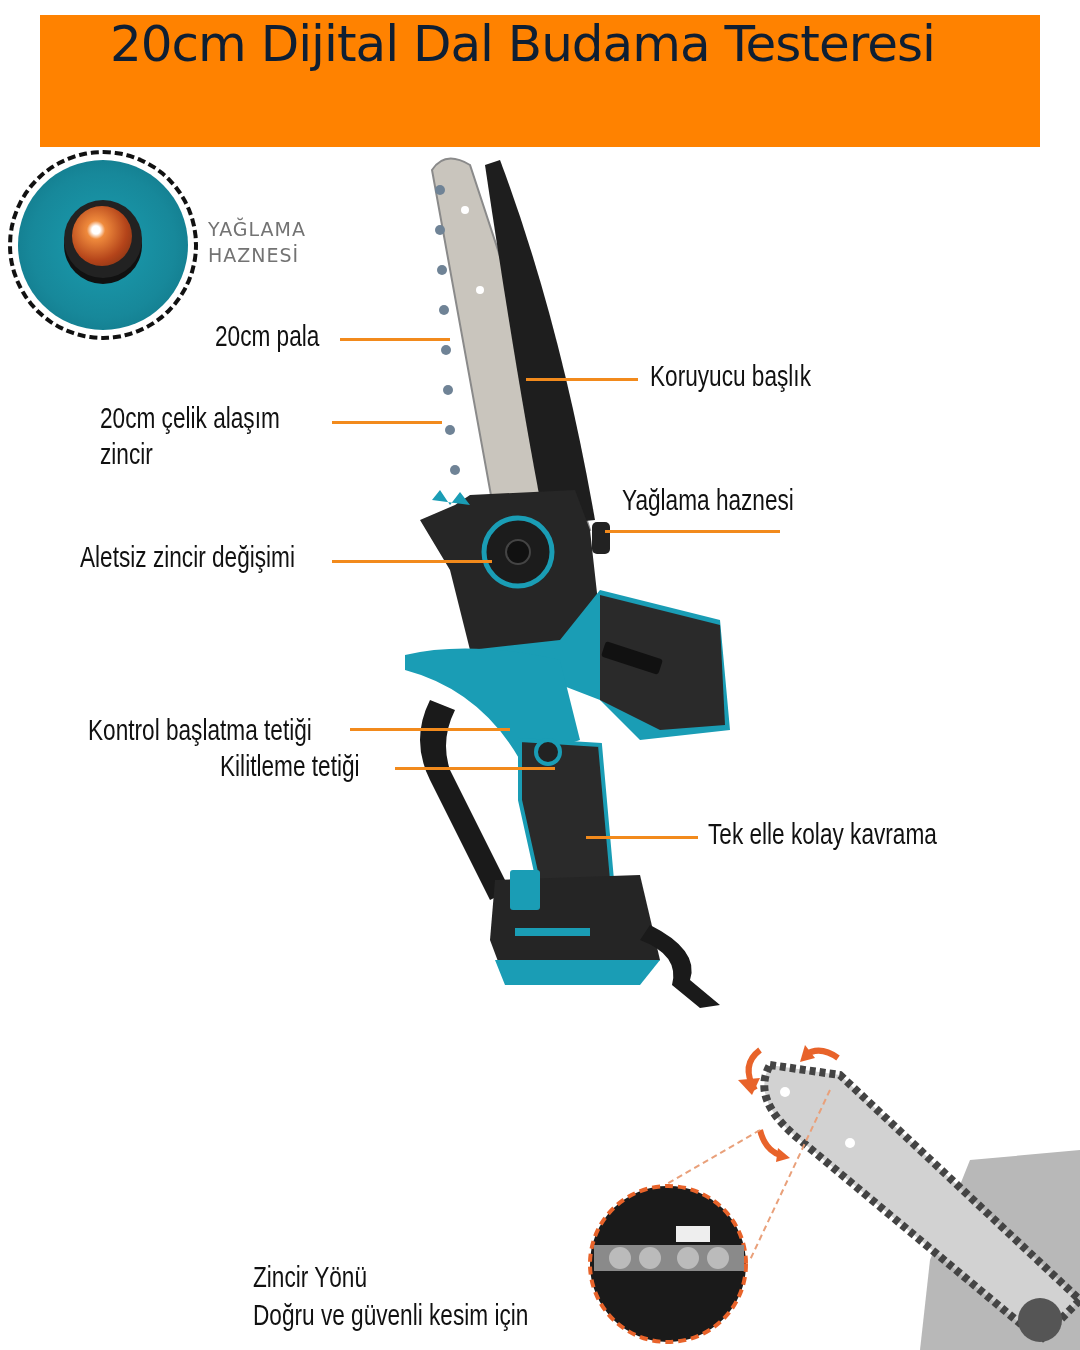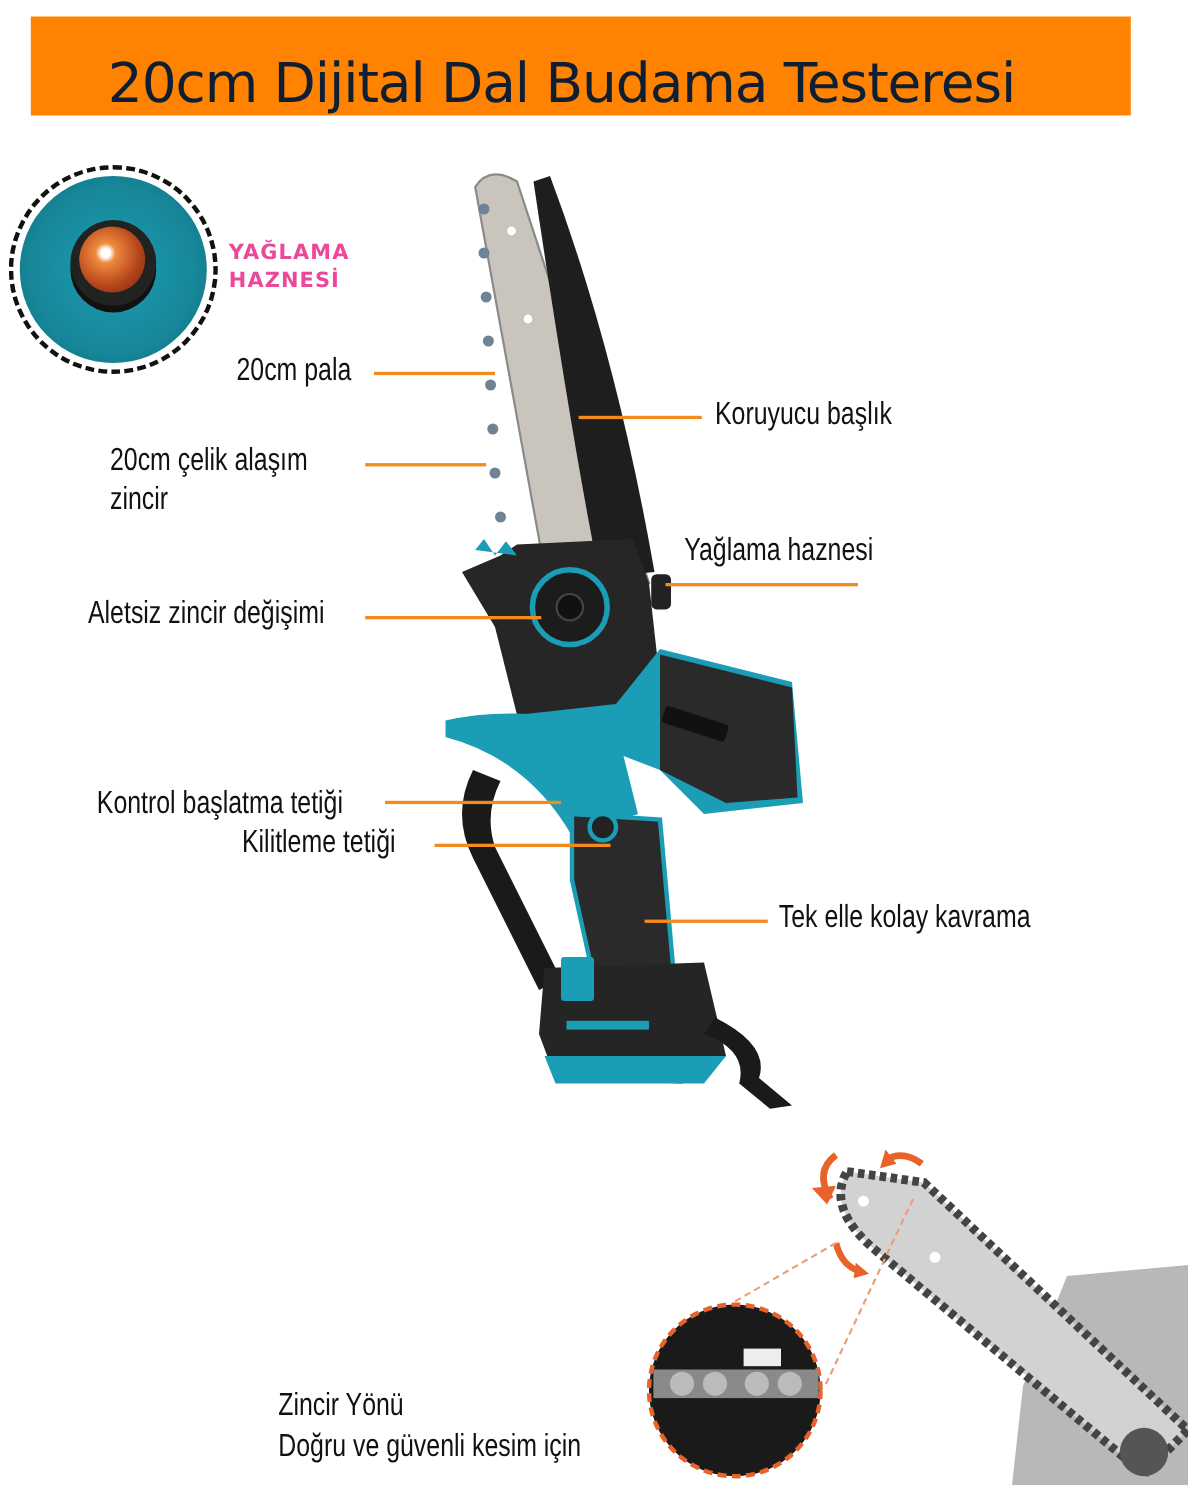--- a/index.html
+++ b/index.html
@@ -1,25 +1,25 @@
 <!DOCTYPE html>
 <html><head>
 <meta charset="utf-8">
 <style>
   html,body{margin:0;padding:0;background:#fff;}
   body{width:1080px;height:1350px;position:relative;overflow:hidden;font-family:"Liberation Sans",sans-serif;}
-  .banner{position:absolute;left:28px;top:15px;width:1000px;height:90px;background:#ff8200;display:flex;align-items:flex-end;}
+  .banner{position:absolute;left:40px;top:15px;width:1000px;height:132px;background:#ff8200;display:flex;align-items:flex-start;}
   .banner h1{margin:0 0 0 70px;font-family:"DejaVu Sans",sans-serif;font-weight:400;font-size:50px;letter-spacing:-1px;color:#0f1f33;}
   .label{position:absolute;font-family:"Liberation Sans",sans-serif;font-size:29px;color:#111;transform:scaleX(0.78);transform-origin:left center;white-space:nowrap;line-height:1.25;}
   .leader{position:absolute;height:3px;background:#f28a1c;}
   .inset{position:absolute;left:8px;top:150px;width:190px;height:190px;border-radius:50%;border:4px dashed #111;overflow:hidden;box-sizing:border-box;}
   .inset-bg{position:absolute;inset:6px;border-radius:50%;background:radial-gradient(circle at 50% 50%,#1a9db0 0%,#17889a 60%,#0f6f80 100%);}
   .inset-cap{position:absolute;left:52px;top:46px;width:78px;height:78px;border-radius:50%;background:#222;box-shadow:0 6px 0 #111;}
   .inset-glass{position:absolute;left:60px;top:52px;width:60px;height:60px;border-radius:50%;background:radial-gradient(circle at 40% 40%,#fff 0 8%,#ef8a3c 18%,#b4441a 60%,#6b2a10 100%);}
-  .inset-title{position:absolute;left:208px;top:216px;font-family:"DejaVu Sans",sans-serif;font-weight:700;font-size:19px;line-height:26px;color:#ec4899;letter-spacing:1px;}
+  .inset-title{position:absolute;left:208px;top:216px;font-family:"DejaVu Sans",sans-serif;font-weight:400;font-size:19px;line-height:26px;color:#737373;letter-spacing:1px;}
   .saw{position:absolute;left:400px;top:150px;width:340px;height:860px;}
   .chain-text{position:absolute;left:253px;top:1258px;font-size:29px;color:#111;transform:scaleX(0.78);transform-origin:left top;line-height:38px;white-space:nowrap;}
   .detail{position:absolute;left:560px;top:1030px;width:520px;height:320px;}
 </style>
 </head>
 <body>
 
 <div class="banner">
   <h1>20cm Dijital Dal Budama Testeresi</h1>
 </div>

